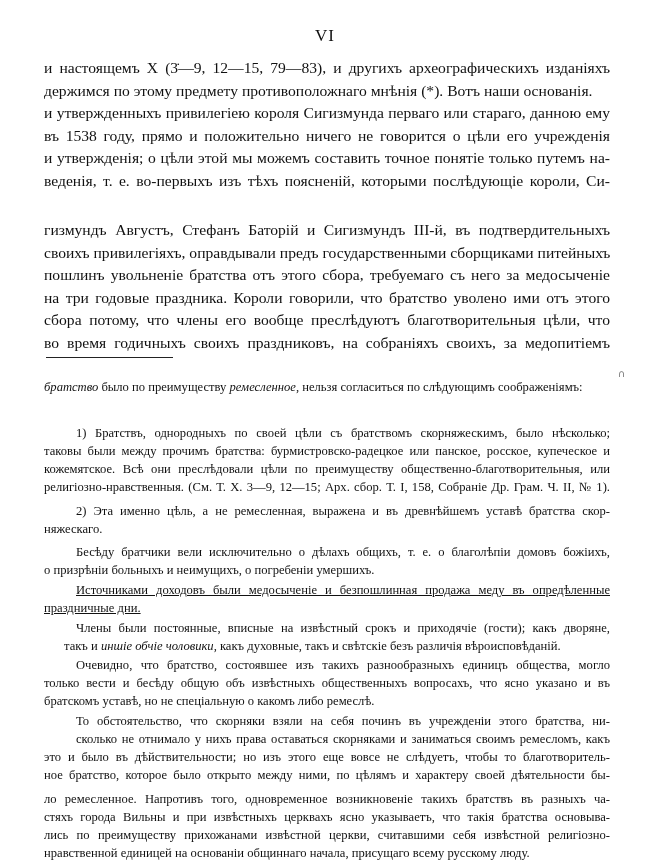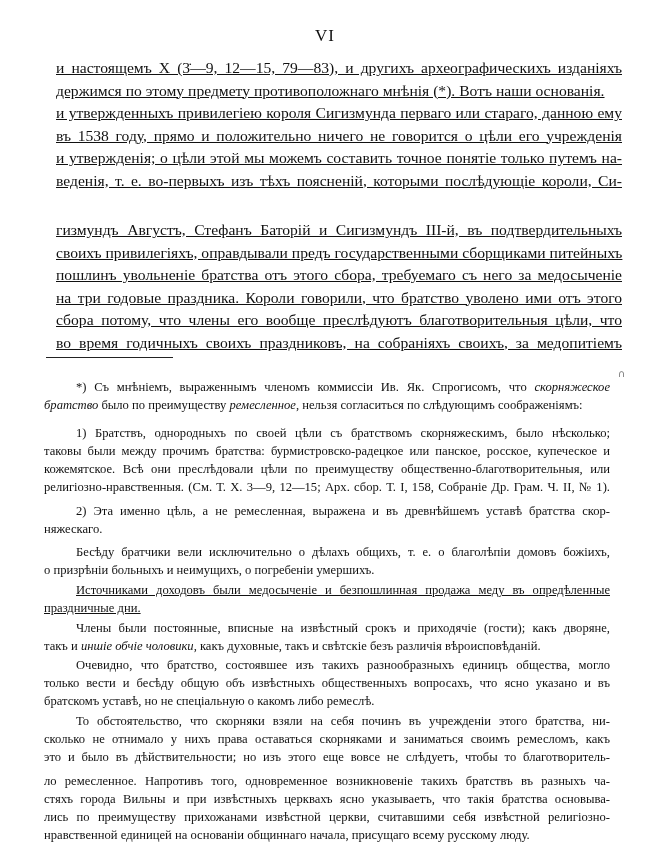--- a/index.html
+++ b/index.html
@@ -6,25 +6,24 @@
     body {
       width: 650px; height: 862px; position: relative; overflow: hidden;
       font-family: "DejaVu Serif", "Liberation Serif", serif;
       color: #111111;
     }
     .page-number {
       position: absolute; top: 26px; left: 0; width: 650px; text-align: center;
       font-size: 17px; letter-spacing: 1px; font-family: "Liberation Serif", serif;
     }
     .main {
-      position: absolute; top: 57px; left: 56px; width: 566px;
+      position: absolute; top: 57px; left: 44px; width: 566px;
       font-family: "Liberation Serif", serif;
       font-size: 15.6px; line-height: 22.5px;
       text-align: justify;
-      text-decoration: underline;
     }
     .main .line { display: block; white-space: nowrap; text-align-last: justify; text-align: justify; }
     .main .line.last { text-align-last: left; }
     .main .line.indent { padding-left: 32px; }
     .rule {
       position: absolute; top: 357px; left: 46px; width: 127px; height: 0;
       border-top: 1px solid #222;
     }
     .notes {
       position: absolute; left: 44px; width: 566px;
@@ -53,21 +52,20 @@
   <span class="line" style="display: block;">своихъ привилегiяхъ, оправдывали предъ государственными сборщиками питейныхъ</span>
   <span class="line" style="display: block;">пошлинъ увольненiе братства отъ этого сбора, требуемаго съ него за медосыченiе</span>
   <span class="line" style="display: block;">на три годовые праздника. Короли говорили, что братство уволено ими отъ этого</span>
   <span class="line" style="display: block;">сбора потому, что члены его вообще преслѣдуютъ благотворительныя цѣли, что</span>
   <span class="line" style="display: block;">во время годичныхъ своихъ праздниковъ, на собранiяхъ своихъ, за медопитiемъ</span>
 </div>
 
 <div class="rule"></div>
 
 <div class="notes" style="top:378px;">
-  <span class="line indent" style="display: block;"><span>*) Съ мнѣнiемъ, выраженнымъ членомъ коммиссiи Ив. Як. Спрогисомъ, что </span><i>скорняжеское</i></span>
   <span class="line last" style="display: block;"><i>братство</i><span> было по преимуществу </span><i>ремесленное</i><span>, нельзя согласиться по слѣдующимъ соображенiямъ:</span></span>
 </div>
 
 <div class="notes" style="top:424px;">
   <span class="line indent" style="display: block;">1) Братствъ, однородныхъ по своей цѣли съ братствомъ скорняжескимъ, было нѣсколько;</span>
   <span class="line" style="display: block;">таковы были между прочимъ братства: бурмистровско-радецкое или панское, росское, купеческое и</span>
   <span class="line" style="display: block;">кожемятское. Всѣ они преслѣдовали цѣли по преимуществу общественно-благотворительныя, или</span>
   <span class="line" style="display: block;">религiозно-нравственныя. (См. Т. X. 3—9, 12—15; Арх. сбор. Т. I, 158, Собранiе Др. Грам. Ч. II, № 1).</span>
 </div>
 
@@ -81,32 +79,33 @@
   <span class="line last" style="display: block;">о призрѣнiи больныхъ и неимущихъ, о погребенiи умершихъ.</span>
 </div>
 
 <div class="notes" style="top:581px;text-decoration:underline;">
   <span class="line indent" style="display: block;">Источниками доходовъ были медосыченiе и безпошлинная продажа меду въ опредѣленные</span>
   <span class="line last" style="display: block;">праздничные дни.</span>
 </div>
 
 <div class="notes" style="top:619px;">
   <span class="line indent" style="display: block;">Члены были постоянные, вписные на извѣстный срокъ и приходячiе (гости); какъ дворяне,</span>
-  <span class="line last" style="display: block;"><span>такъ и </span><i>иншiе обчiе чоловики</i><span>, какъ духовные, такъ и свѣтскiе безъ различiя вѣроисповѣданiй.</span></span>
+  <span class="line last" style="display: block; margin-left: 20px;"><span>такъ и </span><i>иншiе обчiе чоловики</i><span>, какъ духовные, такъ и свѣтскiе безъ различiя вѣроисповѣданiй.</span></span>
 </div>
 
 <div class="notes" style="top:656px;">
   <span class="line indent" style="display: block;">Очевидно, что братство, состоявшее изъ такихъ разнообразныхъ единицъ общества, могло</span>
   <span class="line" style="display: block;">только вести и бесѣду общую объ извѣстныхъ общественныхъ вопросахъ, что ясно указано и въ</span>
   <span class="line last" style="display: block;">братскомъ уставѣ, но не спецiальную о какомъ либо ремеслѣ.</span>
 </div>
 
 <div class="notes" style="top:712px;">
   <span class="line indent" style="display: block;">То обстоятельство, что скорняки взяли на себя починъ въ учрежденiи этого братства, ни-</span>
-  <span class="line" style="display: block;">сколько не отнимало у нихъ права оставаться скорняками и заниматься своимъ ремесломъ, какъ</span>
+  <span class="line" style="display: block; margin-left: 32px;">сколько не отнимало у нихъ права оставаться скорняками и заниматься своимъ ремесломъ, какъ</span>
   <span class="line" style="display: block;">это и было въ дѣйствительности; но изъ этого еще вовсе не слѣдуетъ, чтобы то благотворитель-</span>
+  <span class="line" style="display: block;">ное братство, которое было открыто между ними, по цѣлямъ и характеру своей дѣятельности бы-</span>
   <span class="line" style="display: block; margin-top: 6px;">ло ремесленное. Напротивъ того, одновременное возникновенiе такихъ братствъ въ разныхъ ча-</span>
   <span class="line" style="display: block;">стяхъ города Вильны и при извѣстныхъ церквахъ ясно указываетъ, что такiя братства основыва-</span>
   <span class="line" style="display: block;">лись по преимуществу прихожанами извѣстной церкви, считавшими себя извѣстной религiозно-</span>
   <span class="line last" style="display: block;">нравственной единицей на основанiи общиннаго начала, присущаго всему русскому люду.</span>
 </div>
 
 <div class="mark" style="left:618px; top:368px;">∩</div>
 
 </body></html>

